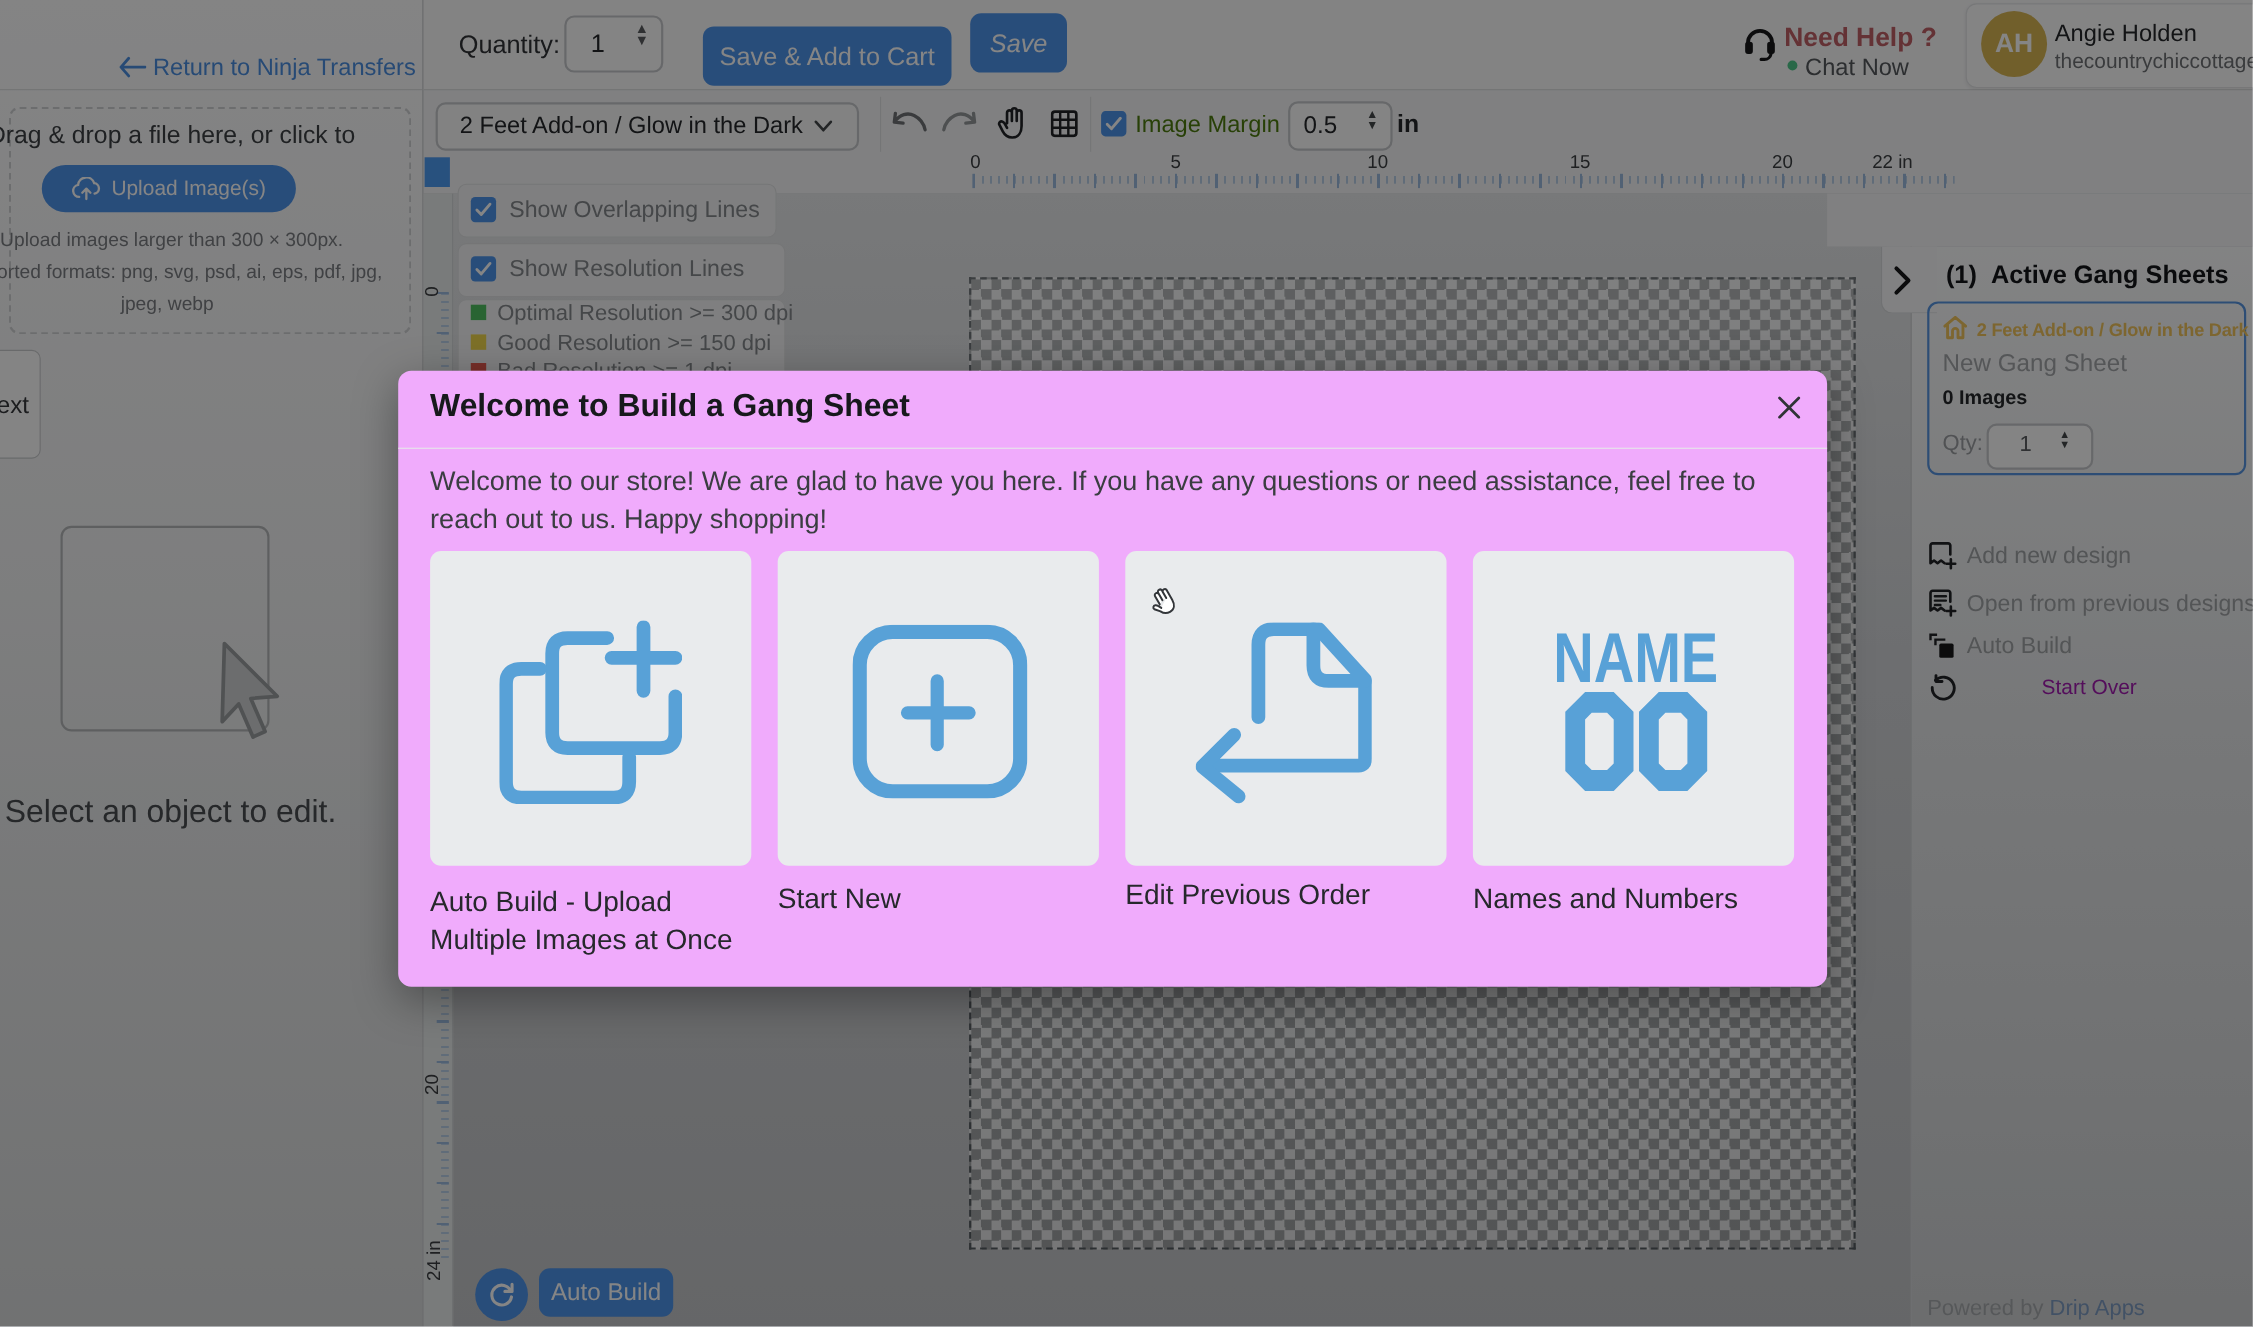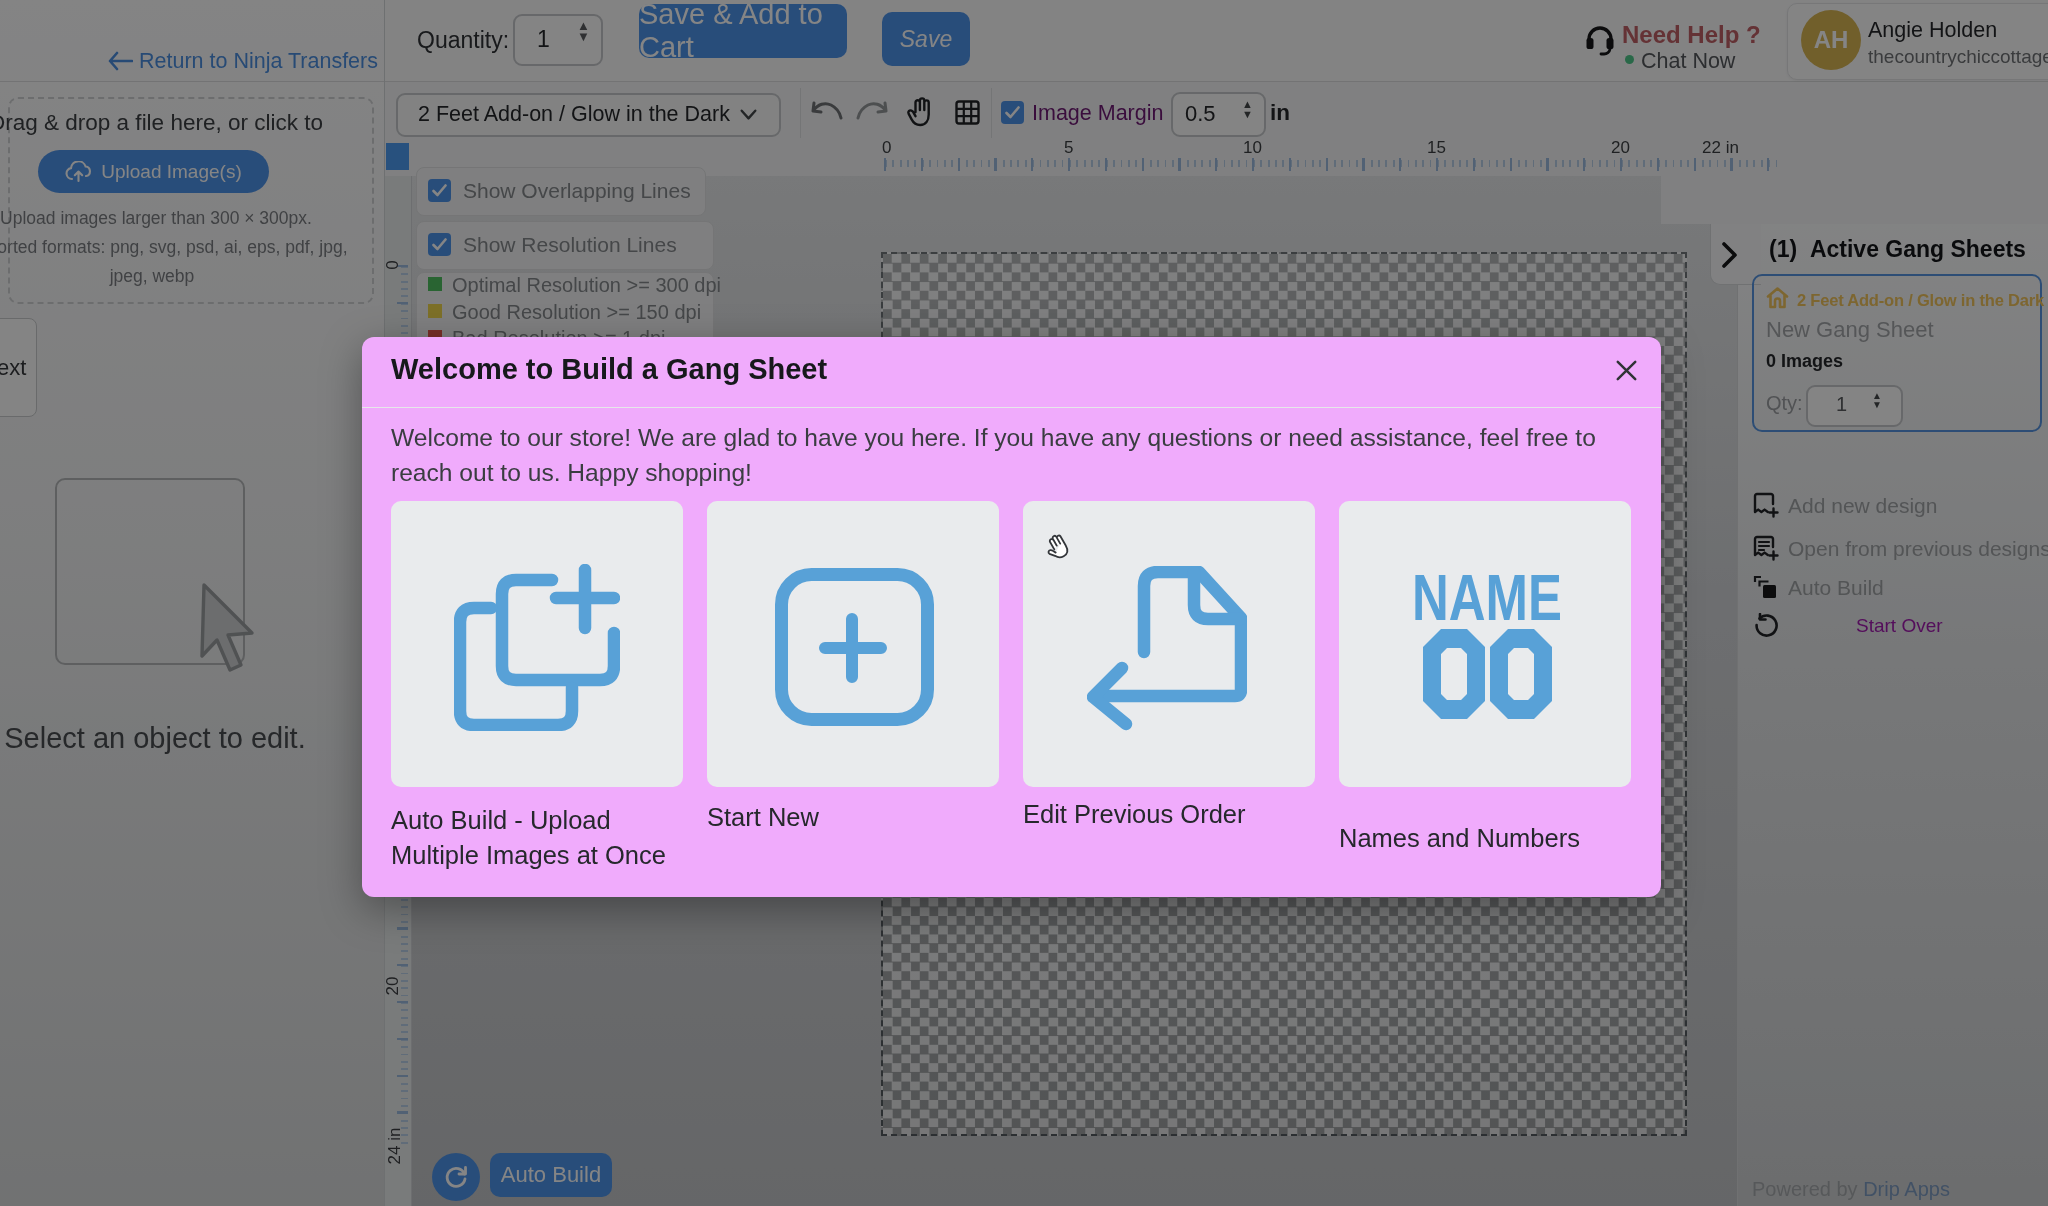--- a/index.html
+++ b/index.html
@@ -41,21 +41,21 @@
       <path d="M11 5 L59 53 L35 55 L48 85 L37 90 L24 60 L9 76 Z" fill="#cfd1d3" stroke="#9a9da0" stroke-width="3.4" stroke-linejoin="round"></path>
     </svg>
     <div class="abs" style="left:155px;top:722px;transform:translateX(-50%);font-size:29px;color:#4a4d51;white-space:nowrap;">Select an object to edit.</div>
   </div>
 
   <div class="abs" id="topbar" style="left:385px;top:0;width:1663px;height:81px;background:#fbfbfc;border-bottom:1px solid #dcddde;">
     <div class="abs" style="left:32px;top:27px;font-size:23px;color:#303336;">Quantity:</div>
     <div class="abs ib" style="left:128px;top:14px;width:86px;height:48px;"></div>
     <div class="abs" style="left:152px;top:26px;font-size:23px;color:#26282b;">1</div>
     <div class="abs" style="left:192px;top:20px;font-size:13px;color:#5a5d60;line-height:11px;">▲<br>▼</div>
-    <div class="abs btn" style="left:254px;top:4px;width:208px;height:54px;font-size:29px;">Save &amp; Add to Cart</div>
+    <div class="abs btn" style="left:254px;top:24px;width:226px;height:54px;font-size:23px;">Save &amp; Add to Cart</div>
     <div class="abs btn" style="left:497px;top:12px;width:88px;height:54px;font-size:23px;font-style:italic;">Save</div>
 
     <svg class="abs" style="left:1200px;top:22px;" width="30" height="34" viewBox="0 0 30 34">
       <path d="M4 17 a11 11 0 0 1 22 0" fill="none" stroke="#17181a" stroke-width="3.4"></path>
       <rect x="1.5" y="16" width="7" height="11" rx="2.6" fill="#17181a"></rect>
       <rect x="21.5" y="16" width="7" height="11" rx="2.6" fill="#17181a"></rect>
       <path d="M25 27 a6 6 0 0 1 -6 5 h-3" fill="none" stroke="#17181a" stroke-width="2.8" stroke-linecap="round"></path>
     </svg>
     <div class="abs" style="left:1237px;top:21px;font-size:24px;font-weight:bold;color:#c06066;white-space:nowrap;">Need Help ?</div>
     <div class="abs" style="left:1240px;top:55px;width:9px;height:9px;border-radius:50%;background:#4fc88a;"></div>
@@ -90,21 +90,21 @@
     <svg class="abs" style="left:570px;top:18px;" width="25" height="25" viewBox="0 0 25 25">
       <rect x="1.5" y="1.5" width="22" height="22" rx="2.5" fill="none" stroke="#222427" stroke-width="2.4"></rect>
       <path d="M1.5 8.8 H23.5 M1.5 16.2 H23.5 M8.8 1.5 V23.5 M16.2 1.5 V23.5" stroke="#222427" stroke-width="2.2"></path>
     </svg>
     <div class="abs" style="left:606px;top:6px;width:1px;height:50px;background:#dfe0e2;"></div>
 
     <div class="abs" style="left:616px;top:19px;width:23px;height:23px;background:#4e94ea;border-radius:4px;"></div>
     <svg class="abs" style="left:620px;top:24px;" width="15" height="13" viewBox="0 0 15 13">
         <path d="M1.5 7 L5.5 11 L13.5 1.5" fill="none" stroke="#fff" stroke-width="2.6" stroke-linecap="round" stroke-linejoin="round"></path>
       </svg>
-    <div class="abs" style="left:647px;top:19px;font-size:21.5px;color:#701a75;">Image Margin</div>
+    <div class="abs" style="left:647px;top:19px;font-size:21.5px;color:#4d7c0f;">Image Margin</div>
     <div class="abs ib" style="left:786px;top:10px;width:91px;height:41px;"></div>
     <div class="abs" style="left:800px;top:19px;font-size:22px;color:#26282b;">0.5</div>
     <div class="abs" style="left:857px;top:17px;font-size:11px;color:#44474a;line-height:10px;">▲<br>▼</div>
     <div class="abs" style="left:885px;top:18px;font-size:22.5px;font-weight:bold;color:#26282b;">in</div>
 
     <div class="abs" style="left:497px;top:56px;font-size:17px;color:#3c3f42;">0</div>
     <div class="abs" style="left:679px;top:56px;font-size:17px;color:#3c3f42;">5</div>
     <div class="abs" style="left:858px;top:56px;font-size:17px;color:#3c3f42;">10</div>
     <div class="abs" style="left:1042px;top:56px;font-size:17px;color:#3c3f42;">15</div>
     <div class="abs" style="left:1226px;top:56px;font-size:17px;color:#3c3f42;">20</div>
@@ -256,21 +256,21 @@
       <text x="76" y="54" text-anchor="middle" textLength="150" lengthAdjust="spacingAndGlyphs" font-family="Liberation Sans, sans-serif" font-weight="bold" font-size="64" fill="#58a1d7">NAME</text>
       <g fill="#58a1d7" fill-rule="evenodd">
         <path d="M30 63 H56 L74 81 V135 L56 153 H30 L12 135 V81 Z M36 82 H50 L56 88 V128 L50 134 H36 L30 128 V88 Z"></path>
         <path d="M97 63 H123 L141 81 V135 L123 153 H97 L79 135 V81 Z M103 82 H117 L123 88 V128 L117 134 H103 L97 128 V88 Z"></path>
       </g>
     </svg>
 
     <div class="abs" style="left:29px;top:466px;font-size:25.5px;color:#26282c;line-height:35px;">Auto Build - Upload<br>Multiple Images at Once</div>
     <div class="abs" style="left:345px;top:466px;font-size:25.5px;color:#26282c;">Start New</div>
     <div class="abs" style="left:661px;top:463px;font-size:25.5px;color:#26282c;">Edit Previous Order</div>
-    <div class="abs" style="left:977px;top:466px;font-size:25.5px;color:#26282c;margin-top:21px;">Names and Numbers</div>
+    <div class="abs" style="left:977px;top:466px;font-size:25.5px;color:#26282c;">Names and Numbers</div>
 
     <svg class="abs" style="left:682px;top:194px;" width="34" height="36" viewBox="0 0 34 36">
       <g transform="rotate(-30 17 18)">
       <path d="M11 15 V6.5 a2 2 0 0 1 4 0 V13 M15 12.8 V5.2 a2 2 0 0 1 4 0 V13 M19 13 V6.6 a2 2 0 0 1 3.9 0 V17 c0 5-2.4 8.6-7.2 8.6 -3.8 0-5.6-1.3-7.3-4.7 L4.6 16.4 c-0.9-1.7.7-3.4 2.5-2.7 .9.35 1.5 1 1.9 1.8 l1.6 3" fill="#fff" stroke="#33363a" stroke-width="1.8" stroke-linecap="round" stroke-linejoin="round"></path>
       </g>
     </svg>
   </div>
 
 </div>
 

